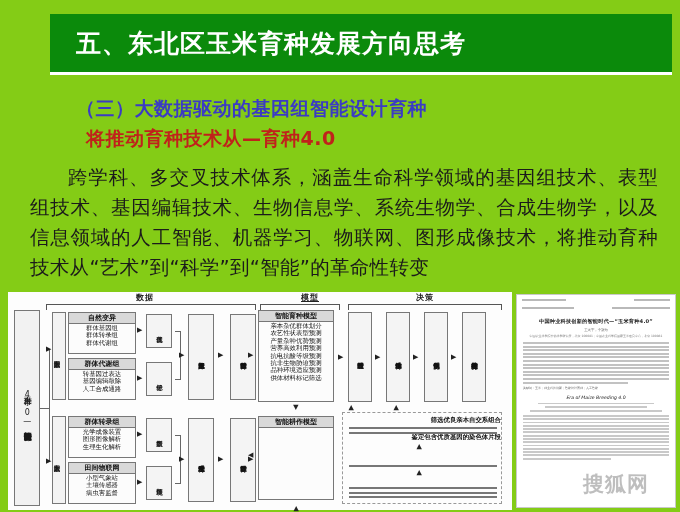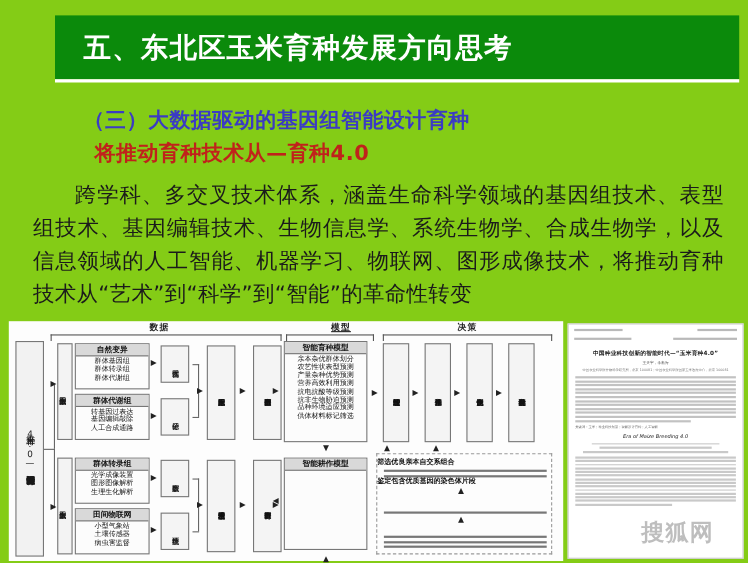--- a/index.html
+++ b/index.html
@@ -102,21 +102,21 @@
   .paper .p-en-title{margin-top:5px;text-align:center;font-size:4.6px;color:#222;font-style:italic;}
   .paper .p-en{margin:3px 6px 0 6px;}
   .paper .p-en .row{height:1.8px;background:#c9c9c9;margin-bottom:1.5px;}
   .watermark{
     position:absolute;left:556px;top:462px;width:120px;height:44px;
     opacity:.30;display:flex;align-items:center;justify-content:center;
     font-size:21px;color:#2b2b2b;font-weight:bold;letter-spacing:1px;
   }
   .chrom{position:absolute;}
   .chrom .bar{height:2.2px;background:#777;margin-bottom:2.4px;}
-  .captxt{font-size:6.4px;color:#111;text-align:left;font-weight:bold;}
+  .captxt{font-size:6.4px;color:#111;text-align:right;font-weight:bold;}
   .dashframe{position:absolute;border:1px dashed #999;box-sizing:border-box;}
 </style>
 </head>
 <body>
 
 <div class="slide">
 
   <div class="title-bar">
     <span class="title-text">五、东北区玉米育种发展方向思考</span>
   </div>

